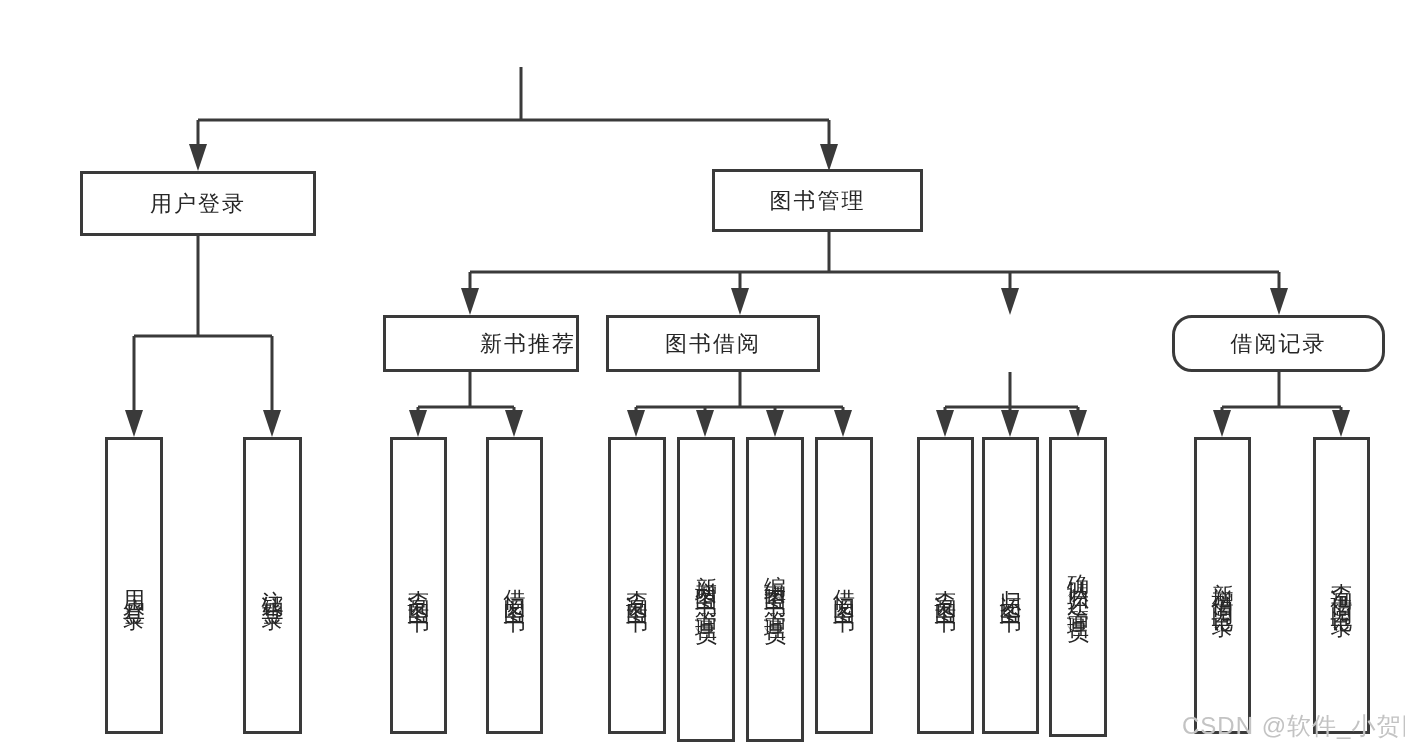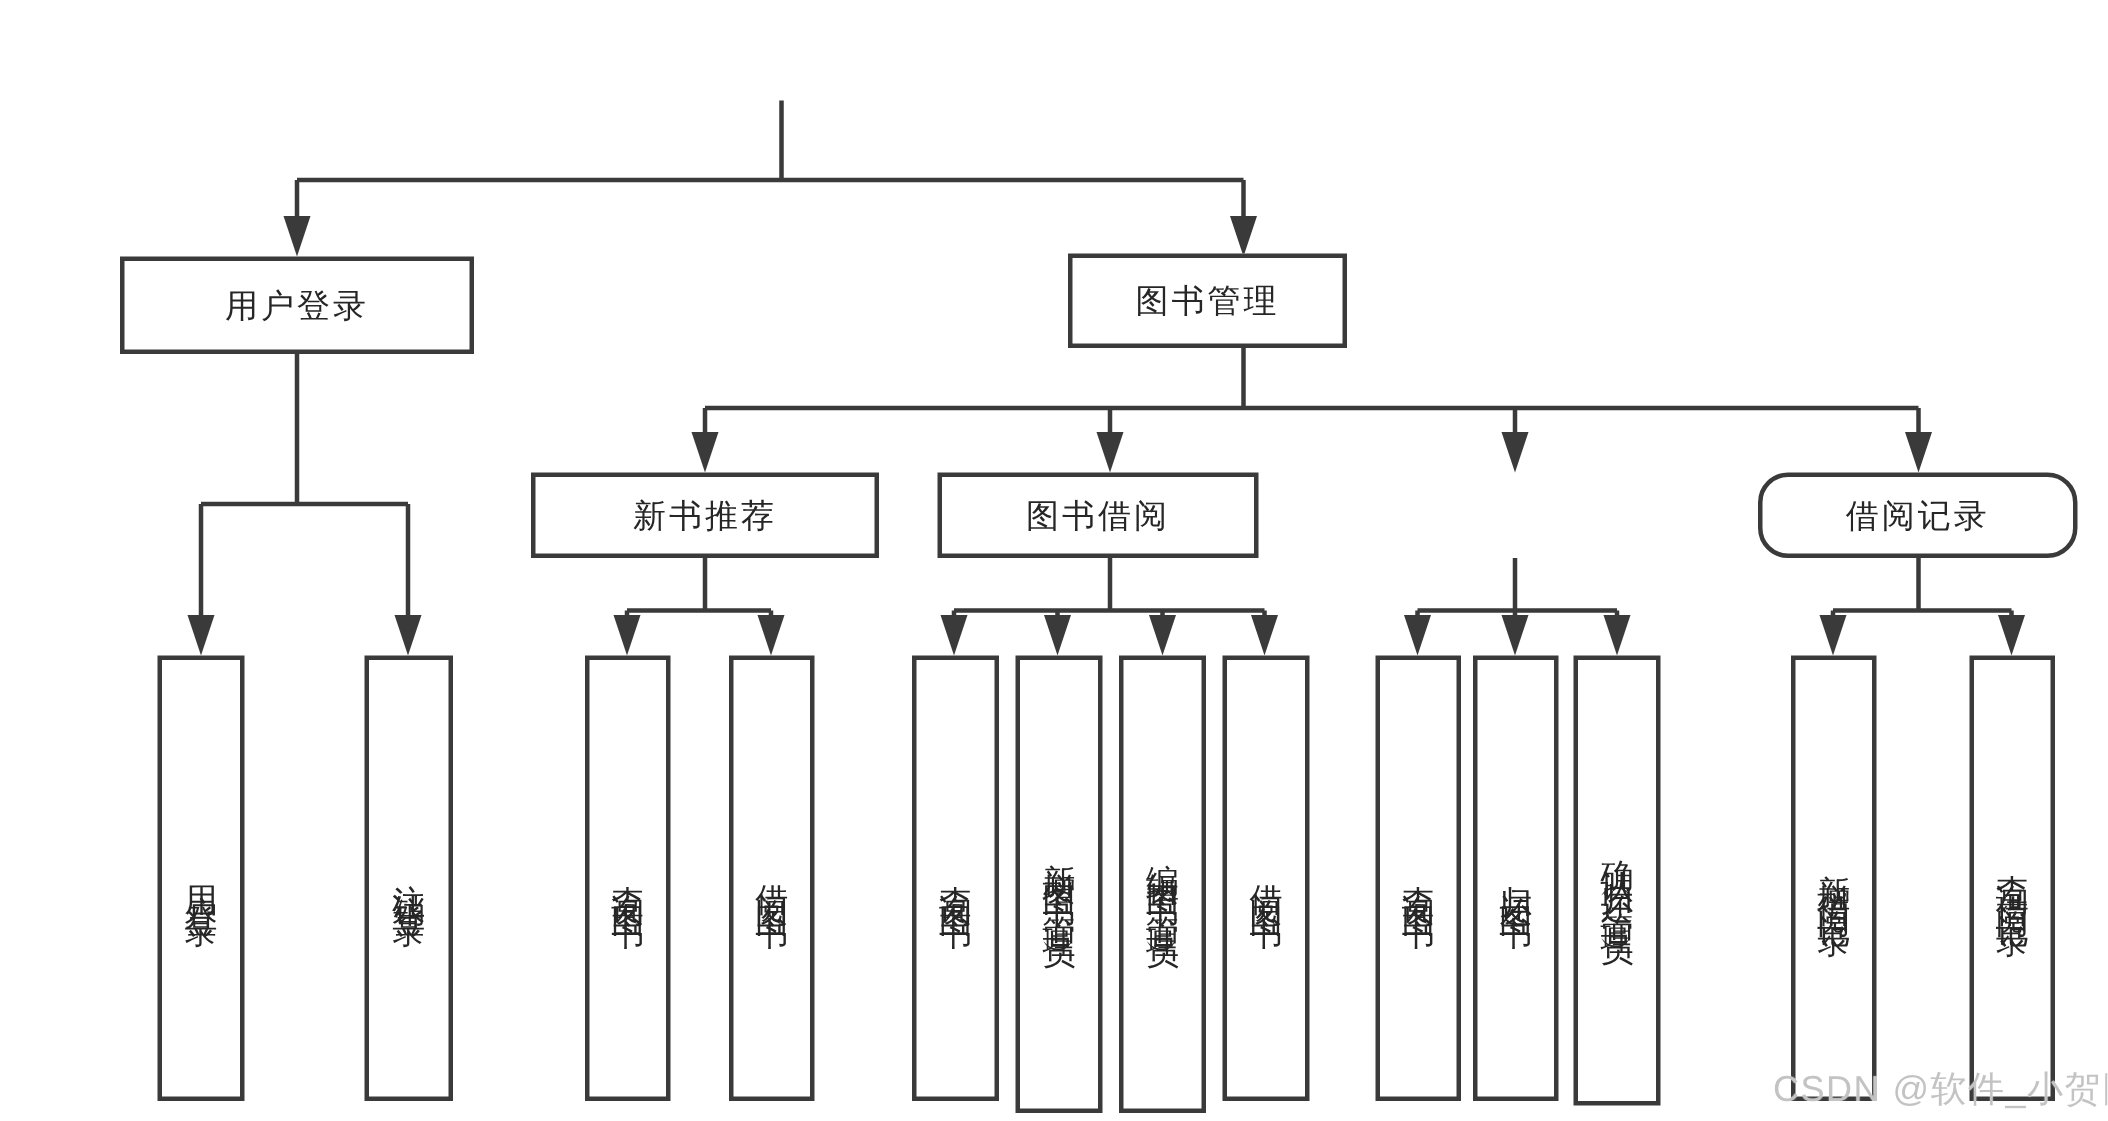--- a/index.html
+++ b/index.html
@@ -100,28 +100,28 @@
 
     <path d="M1279 372 V407 M1222 407 H1341 M1222 407 V411 M1341 407 V411"></path>
     <polygon points="1213,410 1231,410 1222,437"></polygon>
     <polygon points="1332,410 1350,410 1341,437"></polygon>
   </svg>
 
 
   <div class="node h2" style="left:80px; top:171px; width:236px; height:65px;">
     <span>用户登录</span>
   </div>
-  <div class="node h2" style="left:712px; top:169px; width:186px; height:63px;">
+  <div class="node h2" style="left:712px; top:169px; width:211px; height:63px;">
     <span>图书管理</span>
   </div>
 
-  <div class="node h2" style="left:354px; top:315px; width:232px; height:57px;">
+  <div class="node h2" style="left:383px; top:315px; width:196px; height:57px;justify-content:flex-end;">
     <span>新书推荐</span>
   </div>
-  <div class="node h2" style="left:625px; top:315px; width:214px; height:57px;">
+  <div class="node h2" style="left:606px; top:315px; width:214px; height:57px;">
     <span>图书借阅</span>
   </div>
   <div class="node h2" style="left:1172px; top:315px; width:213px; height:57px;border-radius:20px;">
     <span>借阅记录</span>
   </div>
 
   <div class="node v" style="left:105px; top:437px; width:58px; height:297px;">
     <span>用户登录</span>
   </div>
   <div class="node v" style="left:243px; top:437px; width:59px; height:297px;">

